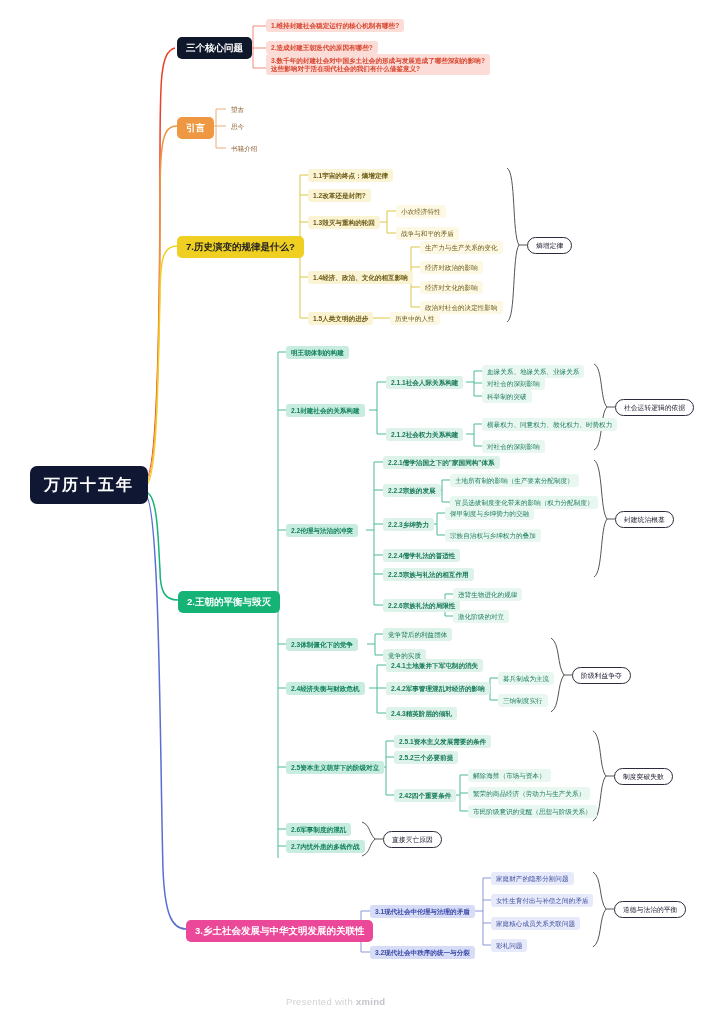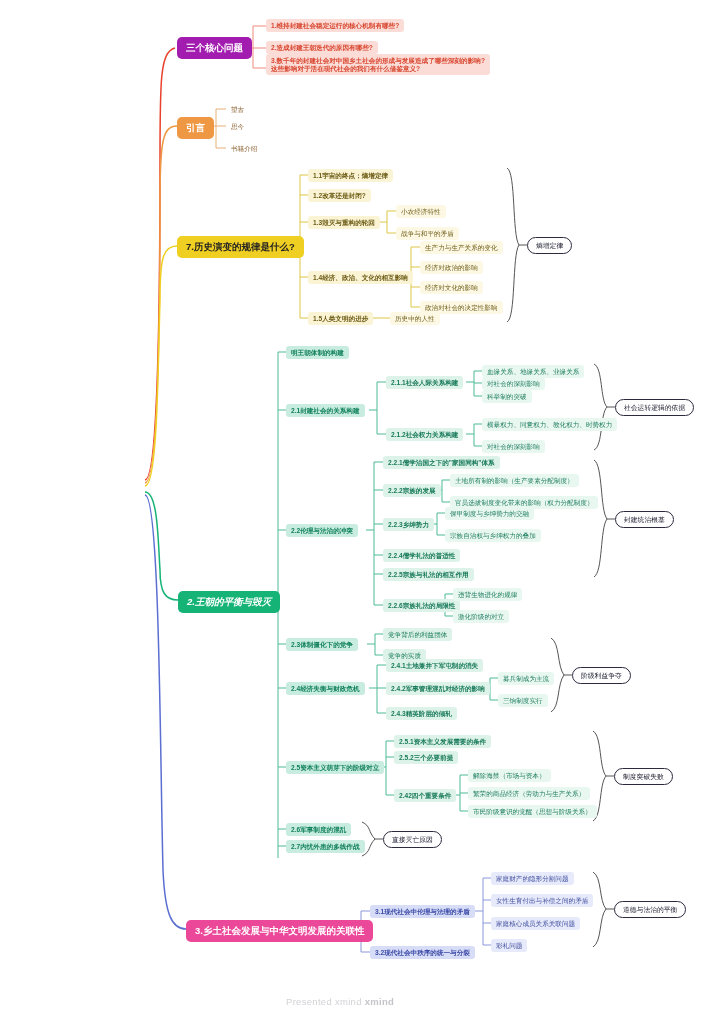--- a/index.html
+++ b/index.html
@@ -16,21 +16,21 @@
 
   
   .root {
     background: #0f1733; color: #ffffff;
     font-size: 16px; font-weight: bold; letter-spacing: 2px;
     padding: 9px 14px; border-radius: 7px;
   }
 
   
   .l1 { font-size: 9.5px; font-weight: bold; padding: 5px 9px; border-radius: 5px; color:#fff; }
-  .l1.red    { background: #a21caf; }
+  .l1.red    { background: #0f172a; }
   .l1.orange { background: #ef9843; }
   .l1.yellow { background: #f0cf23; color:#222; }
   .l1.green  { background: #16b377; }
   .l1.blue   { background: #ec4899; }
 
   
   .p  { font-size: 6.6px; padding: 2.5px 5px; border-radius: 3px; }
   .p.b { font-weight: bold; }
   .p.red2  { background:#fbdcd7; color:#d8452e; }
   .p.orange2 { background:transparent; color:#8a6030; }
@@ -156,20 +156,21 @@
       <path d="M361 911 L 361 952 M361 911 L 370 911 M361 952 L 370 952"></path>
       <path d="M475 911 L 483 911"></path>
       <path d="M483 878 L 483 945 M483 878 L 491 878 M483 900 L 491 900 M483 923 L 491 923 M483 945 L 491 945"></path>
     </g>
     <g fill="none" stroke="#555" stroke-width="1">
       <path d="M593 872 C 602 877, 599 901, 606 909 C 599 917, 602 942, 593 947"></path>
       <path d="M606 909 L 614 909"></path>
     </g>
   </svg>
 
+  <div class="node root" style="left:30px; top:466px;">万历十五年</div>
 
   <div class="node l1 red" style="left:177px; top:37px;">三个核心问题</div>
   <div class="node p red2 b" style="left:266px; top:19px;">1.维持封建社会稳定运行的核心机制有哪些?</div>
   <div class="node p red2 b" style="left:266px; top:41px;">2.造成封建王朝迭代的原因有哪些?</div>
   <div class="node p red2 b" style="left:266px; top:54px; white-space:pre-line;">3.数千年的封建社会对中国乡土社会的形成与发展造成了哪些深刻的影响?
 这些影响对于活在现代社会的我们有什么借鉴意义?</div>
 
   <div class="node l1 orange" style="left:177px; top:117px;">引言</div>
   <div class="node p orange2" style="left:226px; top:103px;">望古</div>
   <div class="node p orange2" style="left:226px; top:120px;">思今</div>
@@ -187,21 +188,21 @@
   <div class="node p yellow3" style="left:420px; top:241px;">生产力与生产关系的变化</div>
   <div class="node p yellow3" style="left:420px; top:261px;">经济对政治的影响</div>
   <div class="node p yellow3" style="left:420px; top:281px;">经济对文化的影响</div>
   <div class="node p yellow3" style="left:420px; top:301px;">政治对社会的决定性影响</div>
 
   <div class="node p yellow2 b" style="left:308px; top:312px;">1.5人类文明的进步</div>
   <div class="node p yellow3" style="left:390px; top:312px;">历史中的人性</div>
 
   <div class="node sum" style="left:527px; top:237px;">熵增定律</div>
 
-  <div class="node l1 green" style="left:178px; top:591px;font-style:italic;">2.王朝的平衡与毁灭</div>
+  <div class="node l1 green" style="left:178px; top:591px;">2.王朝的平衡与毁灭</div>
 
   <div class="node p green2 b" style="left:286px; top:346px;">明王朝体制的构建</div>
 
   <div class="node p green2 b" style="left:286px; top:404px;">2.1封建社会的关系构建</div>
   <div class="node p green3 b" style="left:386px; top:376px;">2.1.1社会人际关系构建</div>
   <div class="node p green4" style="left:482px; top:365px;">血缘关系、地缘关系、业缘关系</div>
   <div class="node p green4" style="left:482px; top:377px;">对社会的深刻影响</div>
   <div class="node p green4" style="left:482px; top:390px;">科举制的突破</div>
   <div class="node p green3 b" style="left:386px; top:428px;">2.1.2社会权力关系构建</div>
   <div class="node p green4" style="left:482px; top:418px;">横暴权力、同意权力、教化权力、时势权力</div>
@@ -251,15 +252,15 @@
 
   <div class="node l1 blue" style="left:186px; top:920px;">3.乡土社会发展与中华文明发展的关联性</div>
   <div class="node p blue2 b" style="left:370px; top:905px;">3.1现代社会中伦理与法理的矛盾</div>
   <div class="node p blue3" style="left:491px; top:872px;">家庭财产的隐形分割问题</div>
   <div class="node p blue3" style="left:491px; top:894px;">女性生育付出与补偿之间的矛盾</div>
   <div class="node p blue3" style="left:491px; top:917px;">家庭核心成员关系关联问题</div>
   <div class="node p blue3" style="left:491px; top:939px;">彩礼问题</div>
   <div class="node p blue2 b" style="left:370px; top:946px;">3.2现代社会中秩序的统一与分裂</div>
   <div class="node sum" style="left:614px; top:901px;">道德与法治的平衡</div>
 
-  <div class="wm-xmind"><span>Presented xmind </span><b>xmind</b></div>
+  <div class="wm-xmind"><span>Presented with </span><b>xmind</b></div>
 
 </div>
 
 </body></html>

